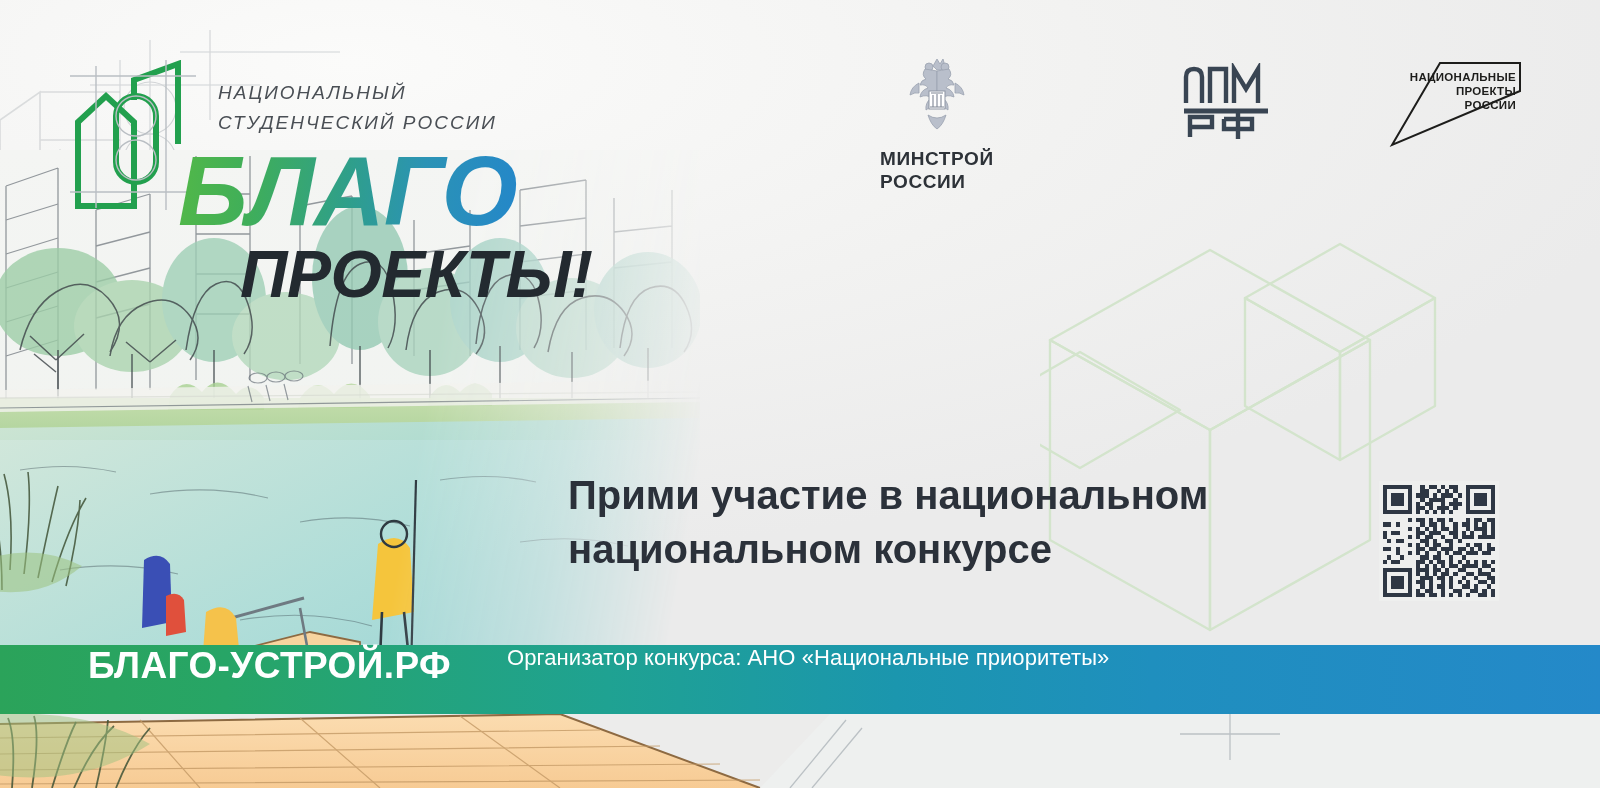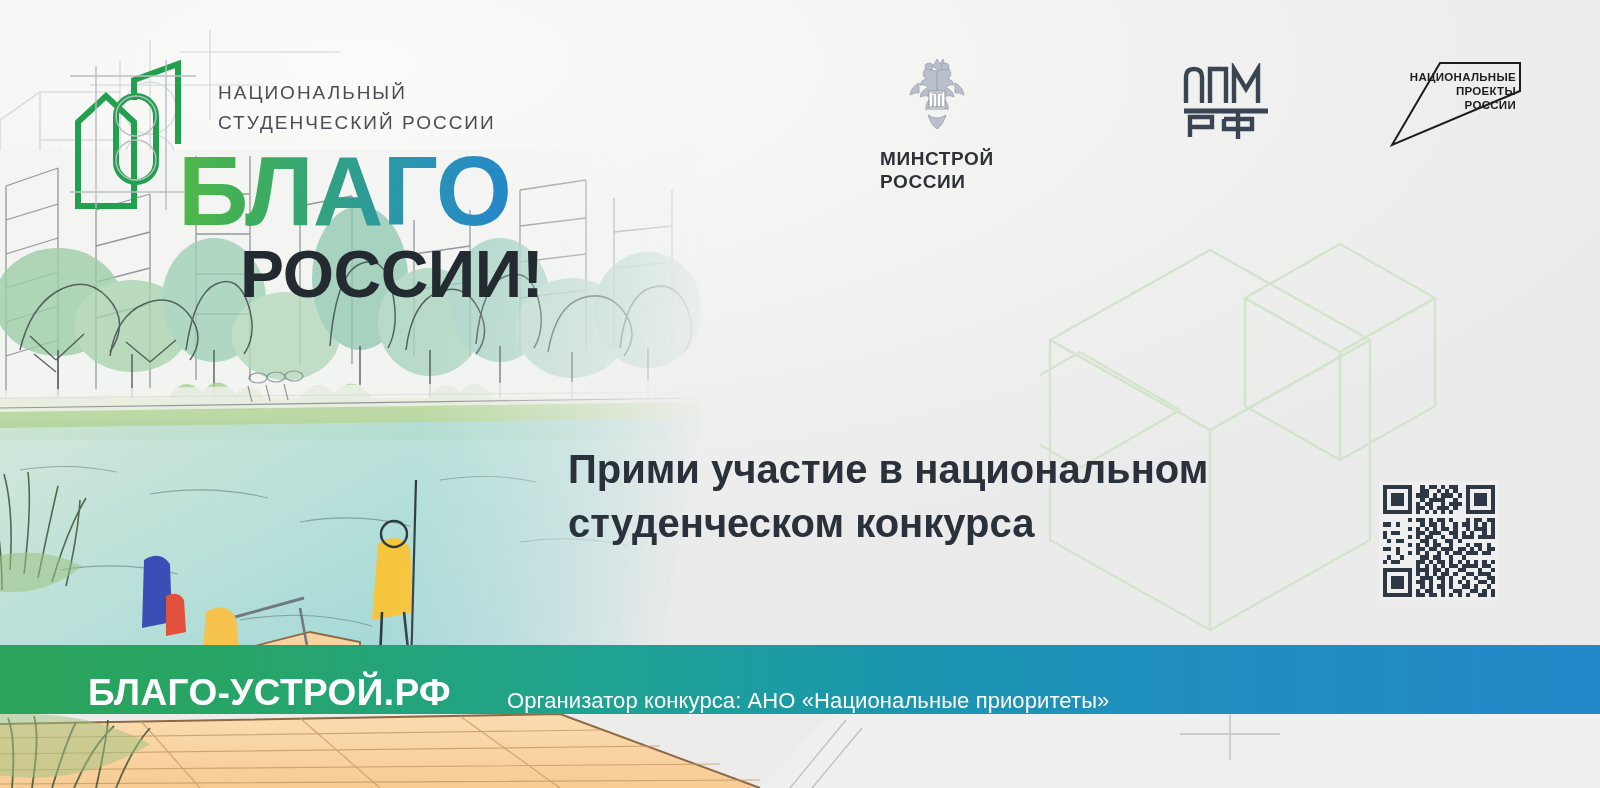--- a/index.html
+++ b/index.html
@@ -45,21 +45,21 @@
   
   .illustration{
     position:absolute; left:0; top:150px;
     width:700px; height:638px;
     pointer-events:none;
     -webkit-mask-image:linear-gradient(100deg, #000 0%, #000 58%, rgba(0,0,0,.55) 76%, rgba(0,0,0,0) 93%);
             mask-image:linear-gradient(100deg, #000 0%, #000 58%, rgba(0,0,0,.55) 76%, rgba(0,0,0,0) 93%);
   }
 
   
-  .logo-block{ position:absolute; left:70px; top:48px; width:450px; height:250px; }
+  .logo-block{ position:absolute; left:70px; top:48px; width:450px; height:250px;font-style:italic; }
   .logo-mark{ position:absolute; left:0; top:12px; width:130px; height:150px; }
   .logo-kicker{
     position:absolute; left:148px; top:30px;
     font-size:19px; letter-spacing:2.0px; line-height:30px;
     color:#4a4f55; font-weight:400; white-space:nowrap;
   }
   .logo-kicker span{ display:block; }
   .logo-blago{
     position:absolute; left:108px; top:94px;
     font-size:98px; font-weight:700; letter-spacing:-1px; line-height:1;
@@ -97,34 +97,34 @@
     -webkit-background-clip:text; background-clip:text; color:transparent;
   }
   .headline .ln{ display:block; white-space:nowrap; }
   .headline .ln2{
     background:linear-gradient(96deg,#5fbb46 0%, #46ae5c 18%, #33a184 40%, #2c97a4 62%, #2a93b4 100%);
     -webkit-background-clip:text; background-clip:text; color:transparent;
   }
 
   
   .subtitle{
-    position:absolute; left:568px; top:442px; width:780px;
+    position:absolute; left:568px; top:468px; width:780px;
     font-size:40px; font-weight:700; line-height:54px;
     color:#2b313a;
   }
   .subtitle .ln{ display:block; white-space:nowrap; }
 
   
   .qr{ position:absolute; left:1379px; top:481px; width:120px; height:120px; }
 
   
   .bottom-bar{
     position:absolute; left:0; top:645px; width:1600px; height:69px;
     background:linear-gradient(90deg,#2ba35a 0%, #27a566 14%, #1fa292 38%, #1b96ae 56%, #1f8fbe 72%, #2489c9 100%);
-    display:flex; align-items:flex-end;
+    display:flex; align-items:flex-start;
   }
   .site-url{
     margin-left:88px;
     font-size:37px; font-weight:700; letter-spacing:.4px;
     color:#ffffff; white-space:nowrap;
   }
   .organizer{
     margin-left:56px;
     font-size:22px; font-weight:400; letter-spacing:.1px;
     color:#ffffff; white-space:nowrap;
@@ -328,21 +328,21 @@
         <path d="M26 6 L26 148 M0 16 L126 16 M0 132 L126 132 M96 0 L96 150"></path>
       </g>
     </svg>
 
     <div class="logo-kicker">
       <span>НАЦИОНАЛЬНЫЙ</span>
       <span>СТУДЕНЧЕСКИЙ РОССИИ</span>
     </div>
 
     <div class="logo-blago">БЛАГО</div>
-    <div class="logo-ustroy">РОССИИ!</div>
+    <div class="logo-ustroy">ПРОЕКТЫ!</div>
   </div>
 
   <div class="partners">
 
     <div class="minstroy">
       <svg class="eagle" viewBox="0 0 62 76">
         <g fill="#b9bfcb" stroke="#9aa2b0" stroke-width=".8">
           <path d="M31 4 l3 5 3 -5 2 7 -4 4 -4 0 -4 -4 Z"></path>
           <circle cx="23" cy="12" r="4"></circle>
             <circle cx="39" cy="12" r="4"></circle>
@@ -386,21 +386,21 @@
       <text x="128" y="38" text-anchor="end" font-family="Liberation Sans, sans-serif" font-size="11.5" font-weight="700" fill="#1d1d1b" letter-spacing=".3">ПРОЕКТЫ</text>
       <text x="128" y="52" text-anchor="end" font-family="Liberation Sans, sans-serif" font-size="11.5" font-weight="700" fill="#1d1d1b" letter-spacing=".3">РОССИИ</text>
     </svg>
   </div>
 
   <div class="headline">
   </div>
 
   <div class="subtitle">
     <span class="ln">Прими участие в национальном</span>
-    <span class="ln">студенческом конкурса</span>
+    <span class="ln">национальном конкурсе</span>
   </div>
 
   <svg class="qr" viewBox="0 0 29 29" shape-rendering="crispEdges">
     <rect width="29" height="29" fill="#eeefee"></rect>
     <g fill="#2e3744">
 
       <path d="M1 1h7v7h-7z"></path>
         <path d="M2 2h5v5h-5z" fill="#eeefee"></path>
         <path d="M3 3h3v3h-3z"></path>
 

